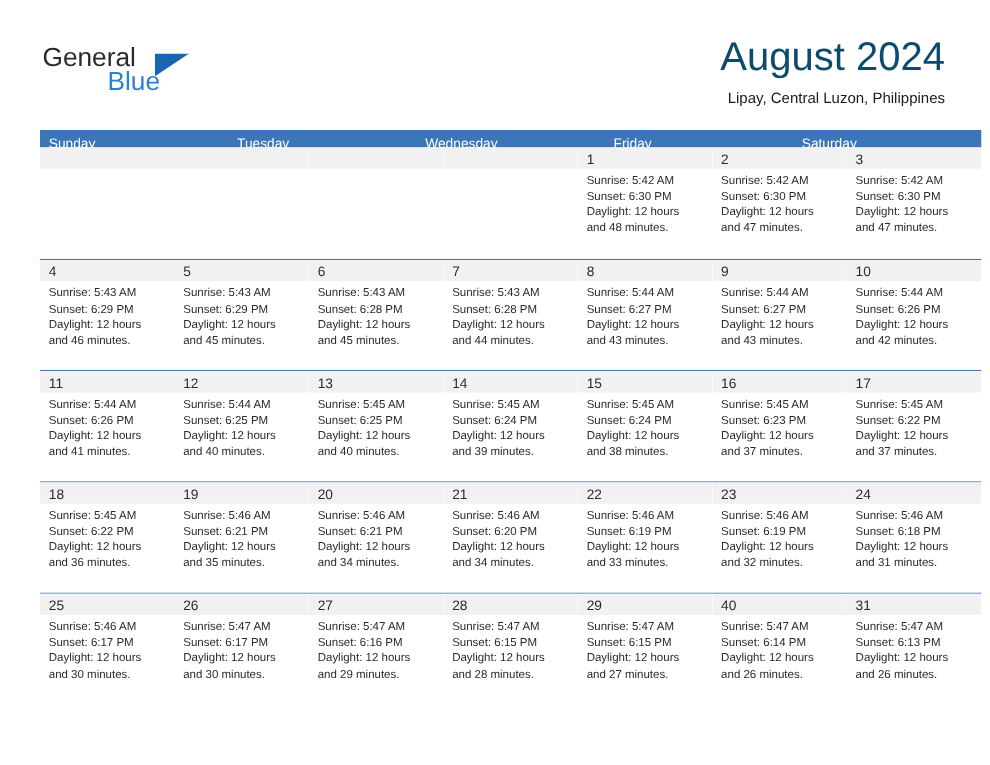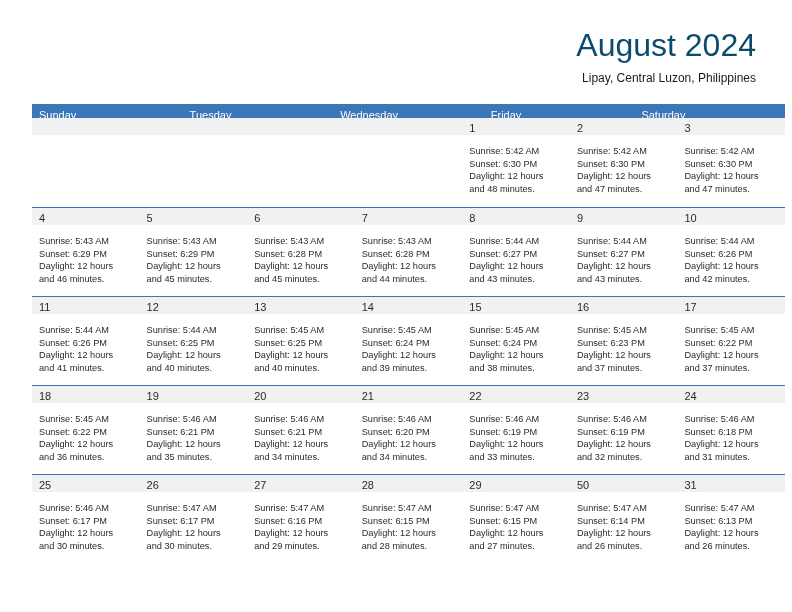--- a/index.html
+++ b/index.html
@@ -128,36 +128,41 @@
   }
   .day.empty .day-band {
     background: #f1f1f1;
   }
   .day-num {
     font-size: 11px;
     line-height: 17px;
     color: #2b2b2b;
   }
   .day-body {
-    padding: 10px 6px 0 7px;
+    padding: 3px 6px 0 7px;
   }
   .day-line {
     font-size: 9.2px;
     line-height: 12.6px;
     color: #2b2b2b;
     white-space: nowrap;
   }
 </style>
 </head>
 <body>
 
 <div class="page">
 
   <div class="topbar">
 
+    <div class="logo">
+      <span class="logo-general">General</span>
+      <span class="logo-tri"></span>
+      <span class="logo-blue">Blue</span>
+    </div>
 
     <div class="title-block">
       <div class="cal-title">August 2024</div>
       <div class="cal-subtitle">Lipay, Central Luzon, Philippines</div>
     </div>
 
   </div>
 
   <div class="calendar">
 
@@ -446,21 +451,21 @@
           <div class="day">
             <div class="day-band"><span class="day-num">29</span></div>
             <div class="day-body">
               <div class="day-line">Sunrise: 5:47 AM</div>
               <div class="day-line">Sunset: 6:15 PM</div>
               <div class="day-line">Daylight: 12 hours</div>
               <div class="day-line">and 27 minutes.</div>
             </div>
           </div>
           <div class="day">
-            <div class="day-band"><span class="day-num">50</span></div>
+            <div class="day-band"><span class="day-num">40</span></div>
             <div class="day-body">
               <div class="day-line">Sunrise: 5:47 AM</div>
               <div class="day-line">Sunset: 6:14 PM</div>
               <div class="day-line">Daylight: 12 hours</div>
               <div class="day-line">and 26 minutes.</div>
             </div>
           </div>
           <div class="day">
             <div class="day-band"><span class="day-num">31</span></div>
             <div class="day-body">

